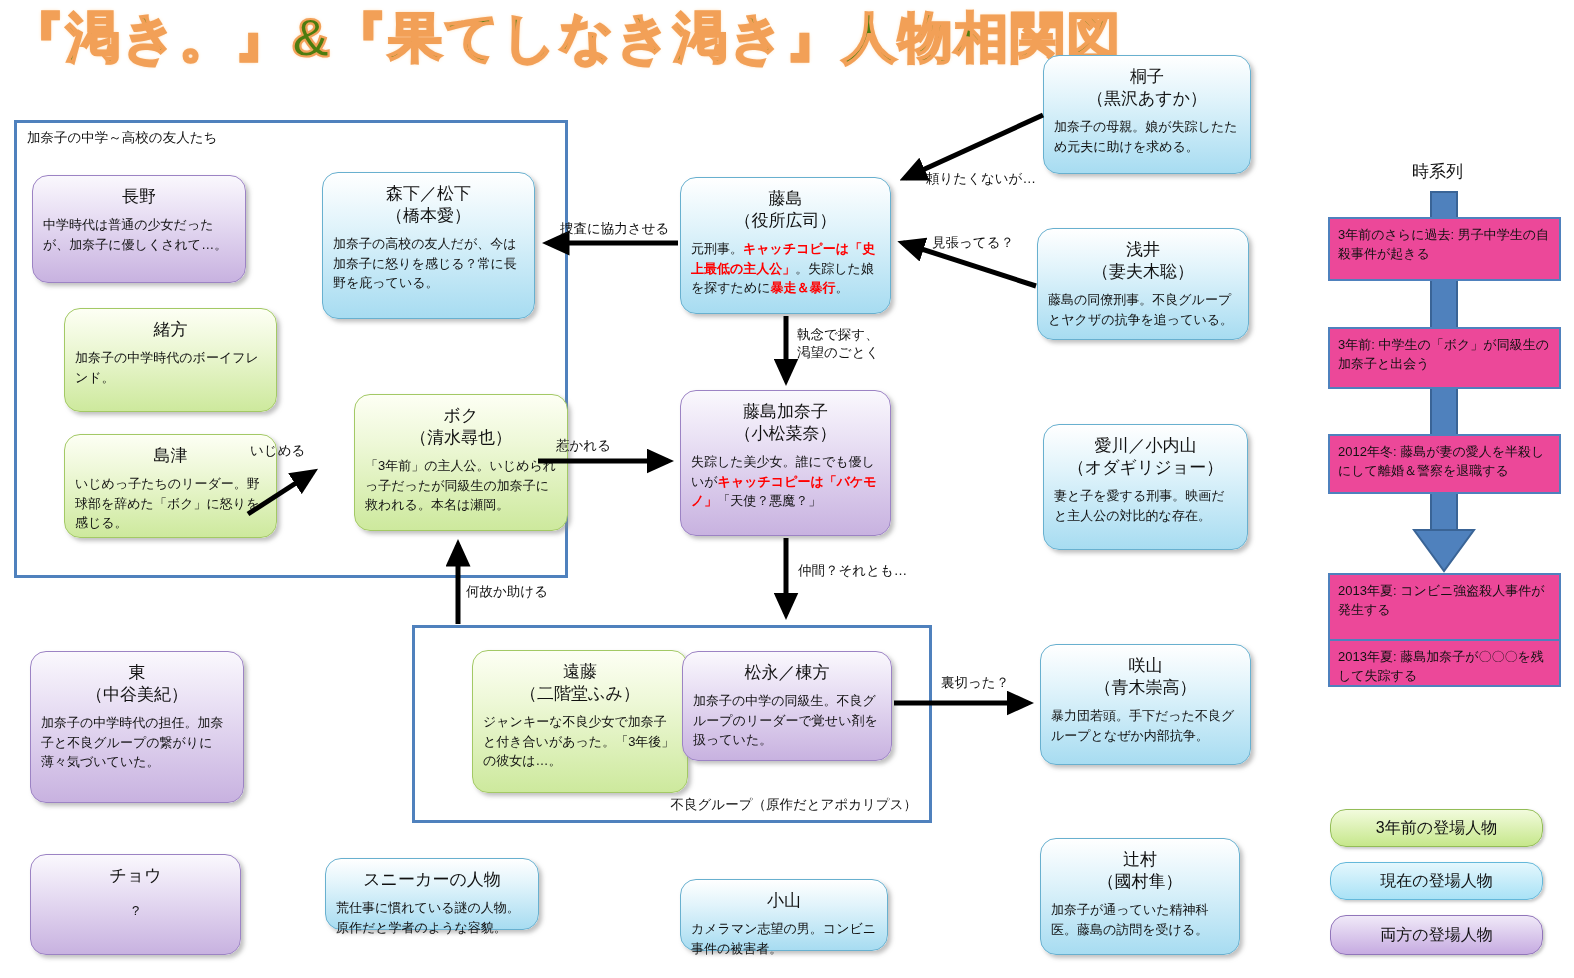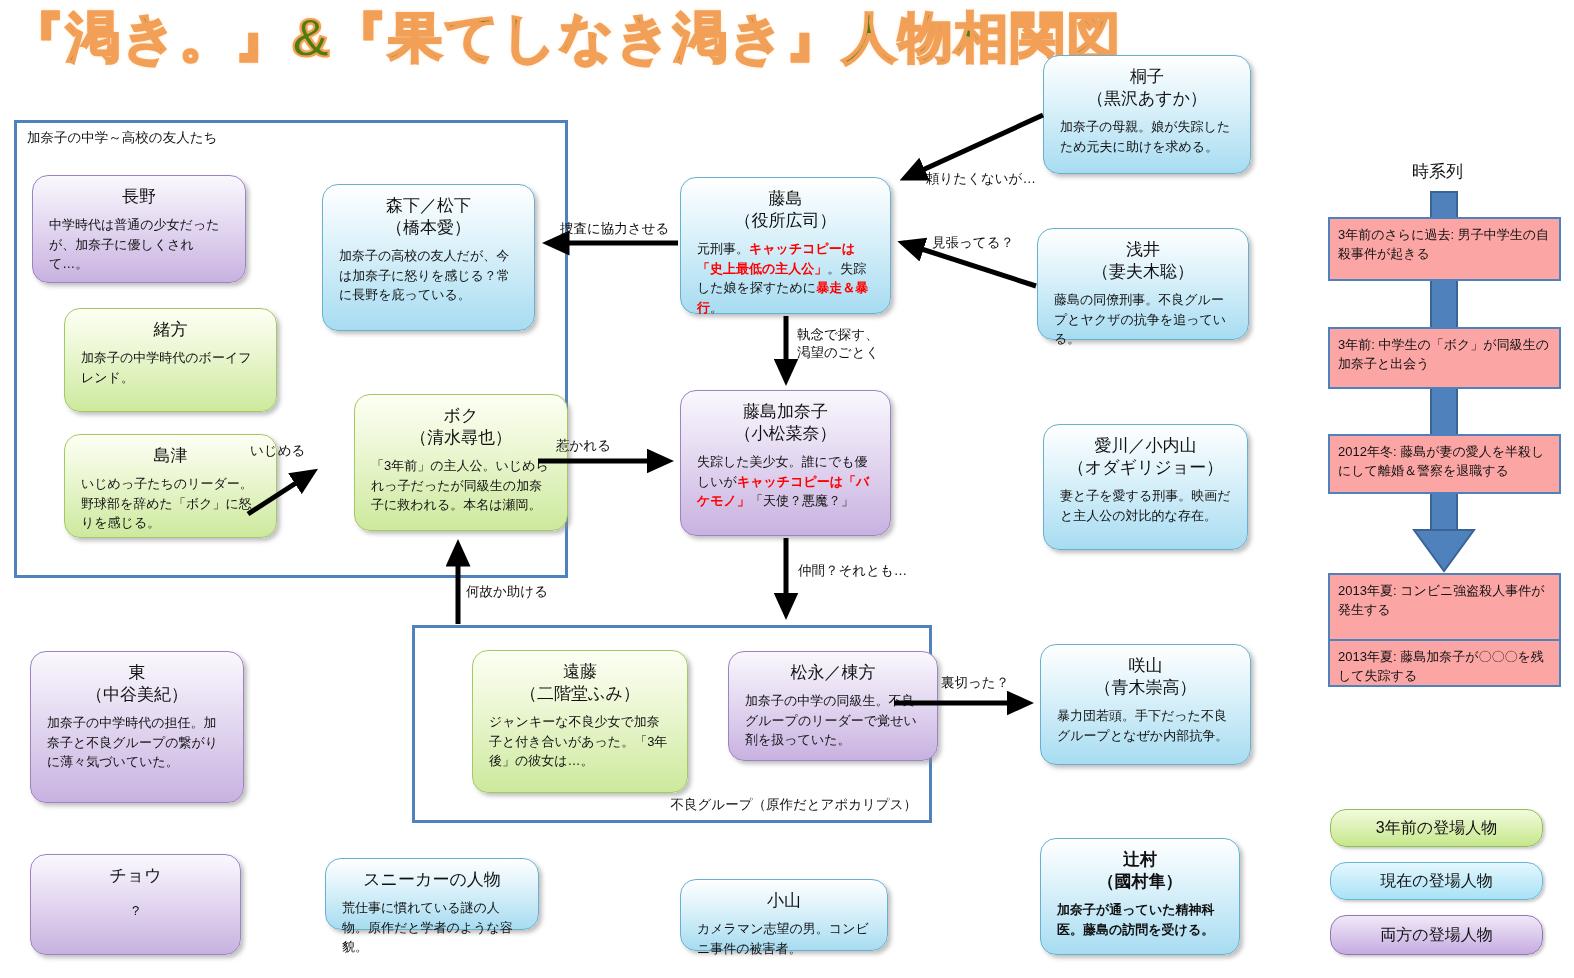--- a/index.html
+++ b/index.html
@@ -18,64 +18,64 @@
   }
   .group{position:absolute;border:3px solid #4f81bd;background:transparent;z-index:1;}
   .g-friends{left:14px;top:120px;width:548px;height:452px;}
   .g-gang{left:412px;top:625px;width:514px;height:192px;}
   .group-label{position:absolute;left:10px;top:6px;font-size:13.5px;color:#111;white-space:nowrap;}
   .gang-label{left:auto;top:auto;right:12px;bottom:6px;}
   .arrows{position:absolute;left:0;top:0;z-index:3;pointer-events:none;}
   .rel{stroke:#000;stroke-width:5;}
   .card{
     position:absolute;z-index:2;border-radius:16px;border:1.5px solid;
-    padding:8px 16px;box-sizing:border-box;
+    padding:8px 10px;box-sizing:border-box;
     box-shadow:3px 3px 4px rgba(140,140,140,.55);
   }
   .card .name{text-align:center;font-size:17px;line-height:1.3;margin-top:2px;}
   .card .desc{font-size:13px;line-height:1.5;margin-top:7px;text-align:left;}
   .red{color:#ff0000;font-weight:bold;}
   .blue{background:linear-gradient(180deg,#ffffff 0%,#e2f4fb 35%,#a7dcf1 100%);border-color:#68b0cf;}
   .green{background:linear-gradient(180deg,#fdfff4 0%,#eef8d8 35%,#cde99d 100%);border-color:#a3c965;margin-left:32px;}
   .purple{background:linear-gradient(180deg,#faf8fd 0%,#e9e0f4 35%,#c8b2e0 100%);border-color:#9c83c4;}
   
   .c-kiriko{left:1043px;top:55px;width:208px;height:119px;}
   .c-fujishima{left:680px;top:177px;width:211px;height:137px;}
   .c-asai{left:1037px;top:228px;width:212px;height:112px;}
-  .c-morishita{left:322px;top:184px;width:213px;height:147px;}
+  .c-morishita{left:322px;top:172px;width:213px;height:147px;}
   .c-nagano{left:32px;top:175px;width:214px;height:108px;}
   .c-ogata{left:32px;top:308px;width:213px;height:104px;}
   .c-shimazu{left:32px;top:434px;width:213px;height:104px;}
   .c-boku{left:322px;top:394px;width:214px;height:137px;}
   .c-kanako{left:680px;top:390px;width:211px;height:146px;}
   .c-aikawa{left:1043px;top:424px;width:205px;height:126px;}
   .c-azuma{left:30px;top:651px;width:214px;height:152px;}
   .c-endo{left:440px;top:650px;width:216px;height:143px;z-index:2;}
-  .c-matsunaga{left:682px;top:651px;width:210px;height:110px;margin-left:46px;}
+  .c-matsunaga{left:682px;top:651px;width:210px;height:110px;}
   .c-sakiyama{left:1040px;top:644px;width:211px;height:121px;}
   .c-cho{left:30px;top:854px;width:211px;height:101px;}
   .c-cho .desc{text-align:center;margin-top:14px;}
   .c-sneaker{left:325px;top:858px;width:214px;height:72px;}
   .c-koyama{left:680px;top:879px;width:208px;height:72px;}
-  .c-tsujimura{left:1040px;top:838px;width:200px;height:117px;font-weight:bold;}
+  .c-tsujimura{left:1040px;top:838px;width:200px;height:117px;}
   
   .edge-label{position:absolute;z-index:7;font-size:13.5px;color:#111;white-space:pre-line;}
   .e-rely{left:926px;top:170px;}
   .e-watch{left:932px;top:234px;}
   .e-coop{left:560px;top:220px;}
   .e-obsession{left:797px;top:326px;}
   .e-attracted{left:556px;top:437px;}
   .e-ijimeru{left:250px;top:442px;}
   .e-companion{left:798px;top:562px;}
   .e-whyhelp{left:466px;top:583px;}
   .e-betray{left:941px;top:674px;}
   
   .tl-title{position:absolute;left:1412px;top:160px;font-size:17px;z-index:4;}
   .tbox{
-    position:absolute;left:1328px;width:233px;background:#fca5a5;border:2.5px solid #4f81bd;
+    position:absolute;left:1328px;width:233px;background:#ec4899;border:2.5px solid #4f81bd;
     box-sizing:border-box;font-size:13px;line-height:1.45;padding:7px 8px;z-index:4;
   }
   .t1{top:217px;height:64px;}
   .t2{top:327px;height:62px;}
   .t3{top:434px;height:60px;}
   .t45{top:573px;height:114px;padding:0;}
   .tcell{padding:7px 8px;height:50px;}
   .tcell-b{border-top:2.5px solid #4f81bd;}
   
   .legend-box{

